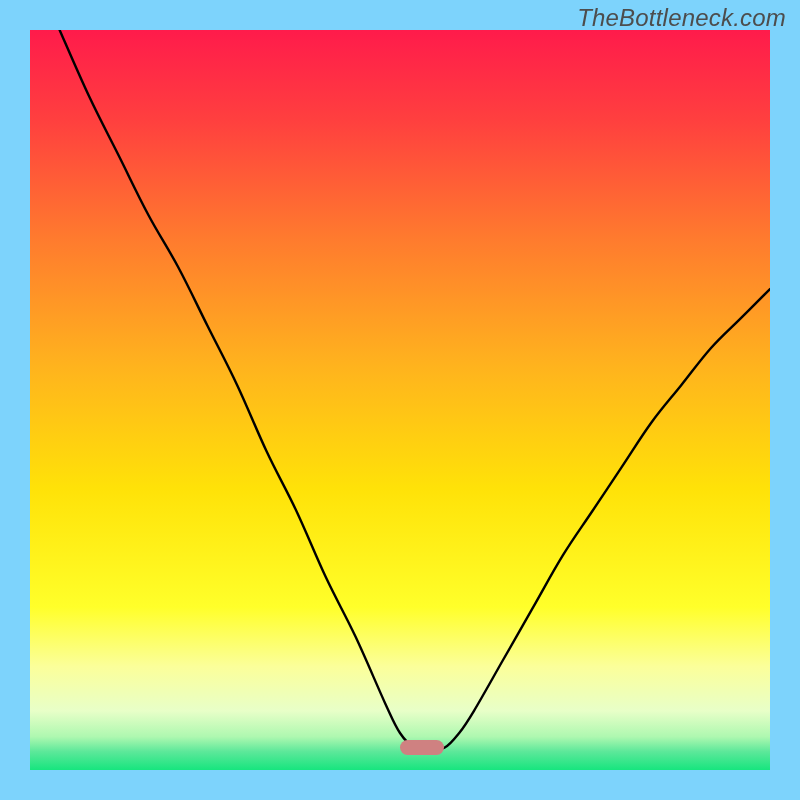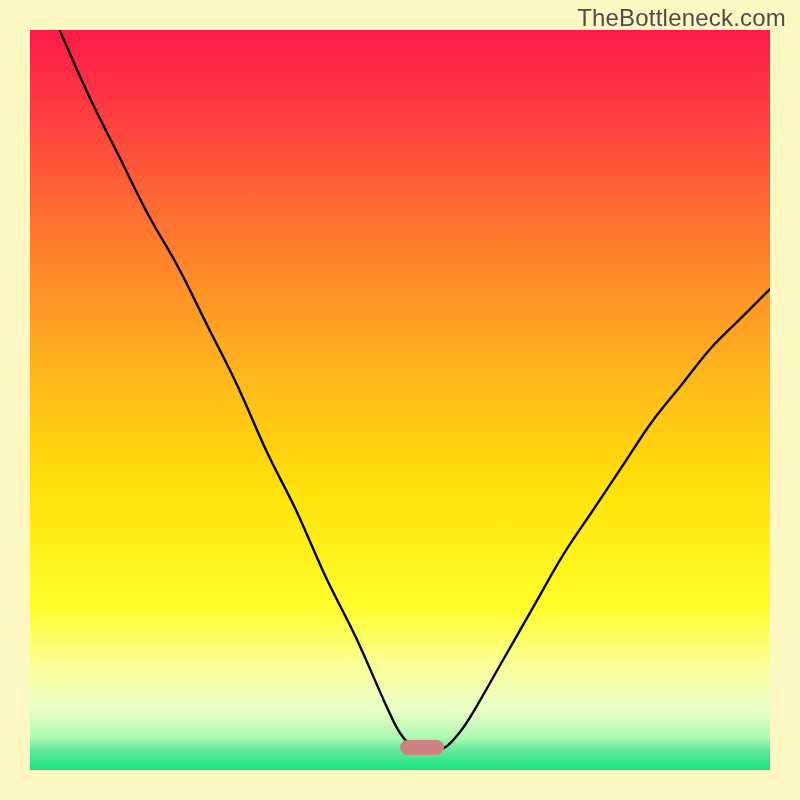--- a/index.html
+++ b/index.html
@@ -8,21 +8,22 @@
     width: 800px;
     height: 800px;
     overflow: hidden;
     background: #000;
     font-family: Arial, Helvetica, sans-serif;
   }
   .frame {
     position: relative;
     width: 800px;
     height: 800px;
-    background: #fef9c3;
+    background: #7dd3fc;
+    font-style: italic;
   }
   .watermark {
     position: absolute;
     top: 4px;
     right: 14px;
     color: #4d4d4d;
     font-size: 24px;
     font-weight: 500;
     letter-spacing: 0.2px;
     z-index: 10;

